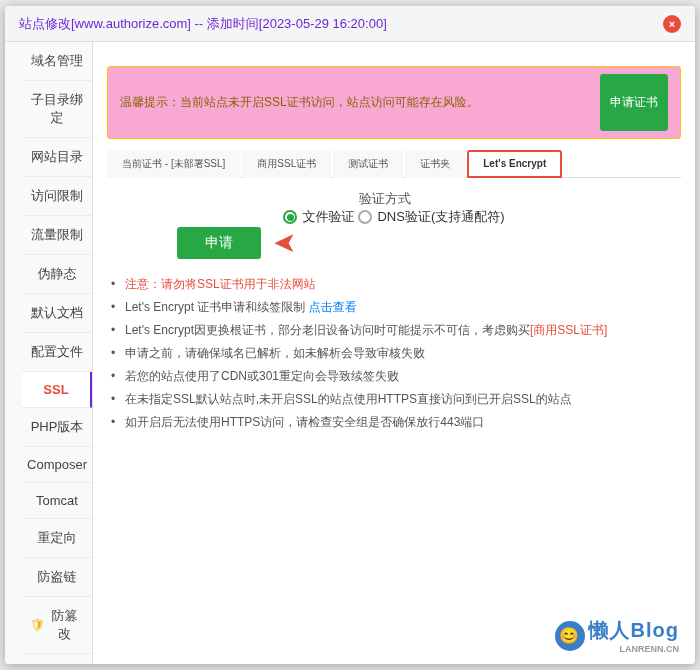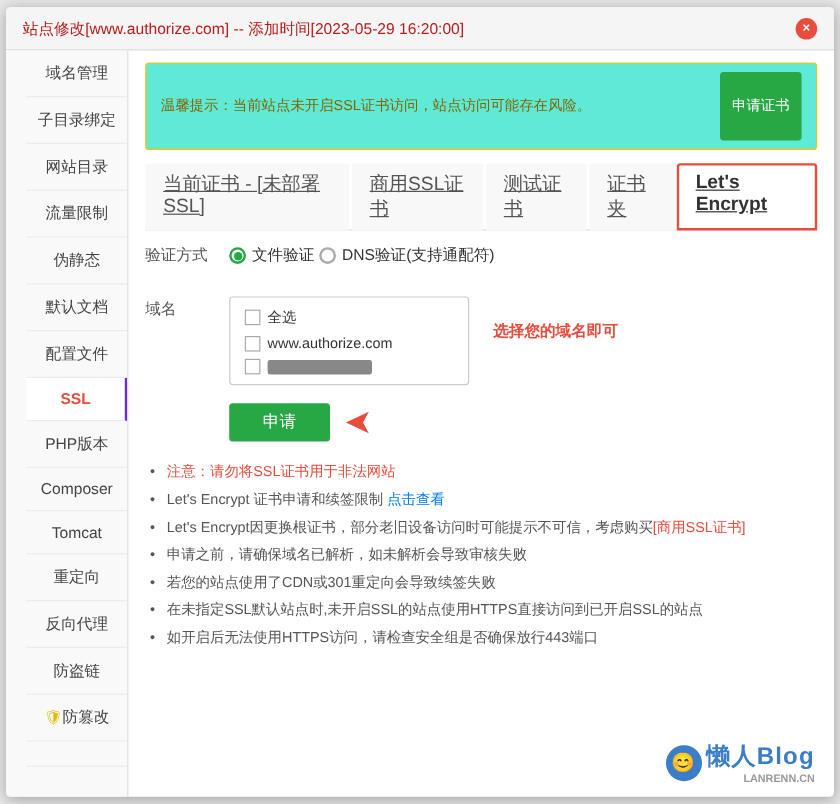--- a/index.html
+++ b/index.html
@@ -27,21 +27,21 @@
       background: #f5f5f5;
       border-bottom: 1px solid #ddd;
       padding: 8px 14px;
       display: flex;
       align-items: center;
       justify-content: space-between;
       min-height: 36px;
     }
     .modal-title {
       font-size: 13px;
-      color: #b91c1c;
+      color: #6d28d9;
     }
     .close-btn {
       width: 18px;
       height: 18px;
       background: #e74c3c;
       border-radius: 50%;
       display: flex;
       align-items: center;
       justify-content: center;
       cursor: pointer;
@@ -49,21 +49,21 @@
       font-size: 11px;
       font-weight: bold;
     }
     .modal-body {
       display: flex;
       flex: 1;
       overflow: hidden;
     }
     
     .sidebar {
-      width: 102px;
+      width: 88px;
       background: #f9f9f9;
       border-right: 1px solid #e0e0e0;
       display: flex;
       flex-direction: column;
       overflow-y: auto;
       padding-left: 17px;
     }
     .sidebar-item {
       padding: 10px 8px;
       font-size: 13px;
@@ -88,30 +88,31 @@
     
     .main-content {
       flex: 1;
       display: flex;
       flex-direction: column;
       overflow-y: auto;
       padding: 10px 14px;
     }
     
     .warning-banner {
-      background: #5eead4;
+      background: #f9a8d4;
       border: 1px solid #ffc107;
       border-radius: 3px;
       padding: 7px 12px;
       display: flex;
       align-items: center;
       justify-content: space-between;
       margin-bottom: 10px;
       font-size: 12px;
       color: #856404;
+      margin-top: 14px;
     }
     .warning-text { flex: 1; }
     .apply-cert-btn {
       background: #28a745;
       color: white;
       border: none;
       border-radius: 3px;
       padding: 20px 10px;
       font-size: 12px;
       cursor: pointer;
@@ -120,49 +121,49 @@
     }
     
     .tabs {
       display: flex;
       border-bottom: 1px solid #ddd;
       margin-bottom: 12px;
       gap: 2px;
     }
     .tab {
       padding: 6px 14px;
-      font-size: 16px;
+      font-size: 10px;
       color: #555;
       cursor: pointer;
       border: 1px solid transparent;
       border-radius: 3px 3px 0 0;
       background: #f8f8f8;
       position: relative;
       bottom: -1px;
-      text-decoration: underline;
     }
     .tab.active {
       background: #fff;
       border-color: #ddd;
       border-bottom-color: #fff;
       color: #333;
       font-weight: bold;
     }
     .tab.highlighted {
       border: 2px solid #e74c3c;
       color: #333;
       font-weight: bold;
       background: #fff;
     }
     
     .section-row {
       display: flex;
       align-items: center;
-      margin-bottom: 25px;
-      font-size: 13px;
+      margin-bottom: 0;
+      font-size: 13px;
+      flex-direction: column;
     }
     .section-label {
       width: 70px;
       color: #555;
       font-size: 13px;
     }
     .radio-group {
       display: flex;
       gap: 4px;
       align-items: center;
@@ -338,20 +339,23 @@
     <div class="sidebar-item">
           <span>域名管理</span>
         </div>
         <div class="sidebar-item">
           <span>子目录绑定</span>
         </div>
         <div class="sidebar-item">
           <span>网站目录</span>
         </div>
         <div class="sidebar-item">
+          <span>访问限制</span>
+        </div>
+        <div class="sidebar-item">
           <span>流量限制</span>
         </div>
         <div class="sidebar-item">
           <span>伪静态</span>
         </div>
         <div class="sidebar-item">
           <span>默认文档</span>
         </div>
         <div class="sidebar-item">
           <span>配置文件</span>
@@ -363,23 +367,20 @@
           <span>PHP版本</span>
         </div>
         <div class="sidebar-item">
           <span>Composer</span>
         </div>
         <div class="sidebar-item">
           <span>Tomcat</span>
         </div>
         <div class="sidebar-item">
           <span>重定向</span>
-        </div>
-        <div class="sidebar-item">
-          <span>反向代理</span>
         </div>
         <div class="sidebar-item">
           <span>防盗链</span>
         </div>
         <div class="sidebar-item">
           <span class="sidebar-icon">🛡</span>
           <span>防篡改</span>
         </div>
         <div class="sidebar-item"></div>
       </div>
@@ -407,38 +408,20 @@
             <div class="radio-dot checked"></div>
             <span>文件验证</span>
           </label>
           <label class="radio-item">
             <div class="radio-dot"></div>
             <span>DNS验证(支持通配符)</span>
           </label>
         </div>
       </div>
 
-      <div class="domain-section">
-        <span class="domain-label">域名</span>
-        <div class="domain-box">
-          <div class="domain-check-item">
-            <span class="checkbox"></span>
-            <span>全选</span>
-          </div>
-          <div class="domain-check-item">
-            <span class="checkbox"></span>
-            <span>www.authorize.com</span>
-          </div>
-          <div class="domain-check-item">
-            <span class="checkbox"></span>
-            <span class="blurred">██ ██ ██ ████</span>
-          </div>
-        </div>
-        <span class="hint-text">选择您的域名即可</span>
-      </div>
 
       <div class="submit-area">
         <button class="submit-btn">申请</button>
         <span class="arrow-img">➤</span>
       </div>
 
       <ul class="notes-list">
 
       <li class="note-red">注意：请勿将SSL证书用于非法网站</li>
           <li>Let's Encrypt 证书申请和续签限制 <span class="note-link">点击查看</span></li>

